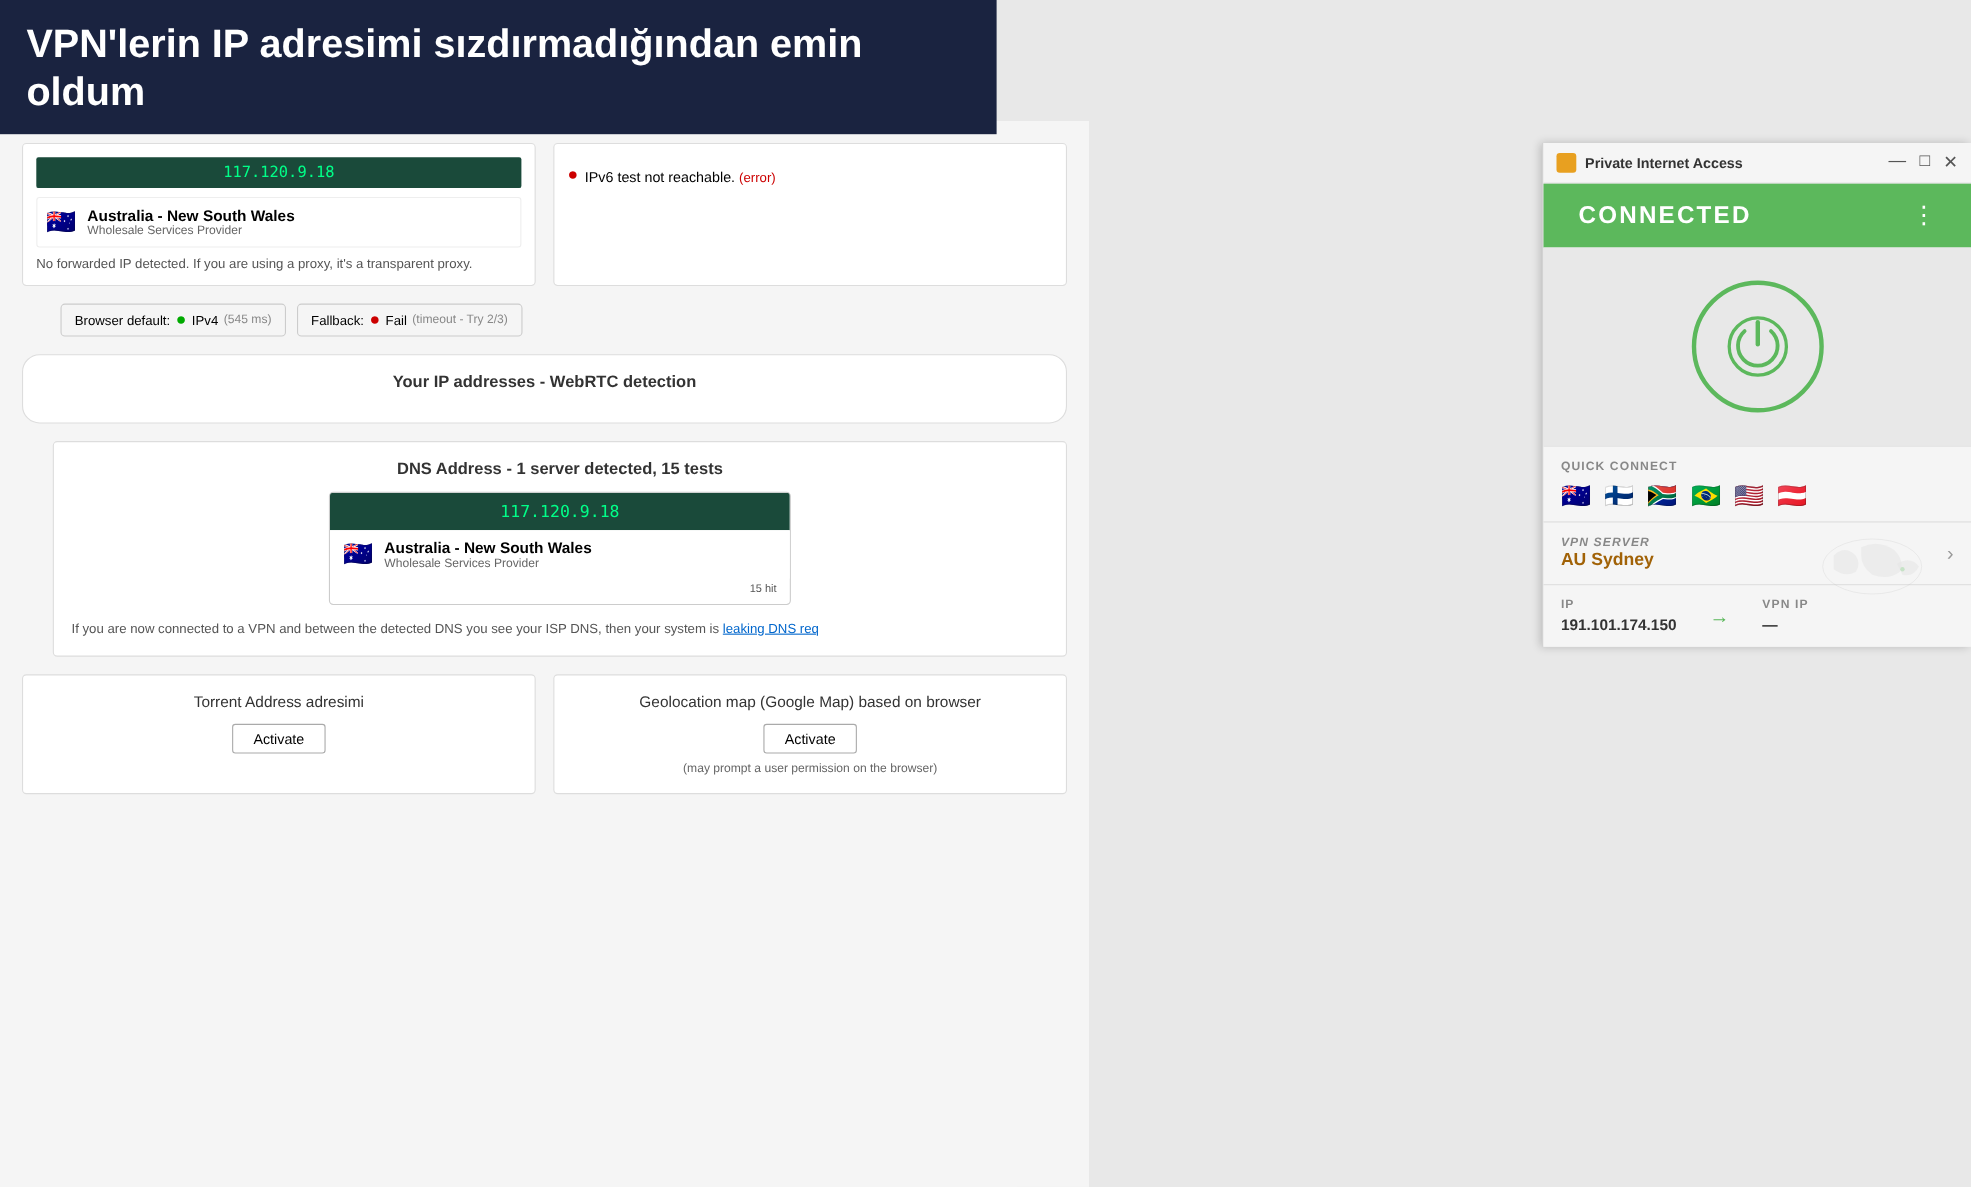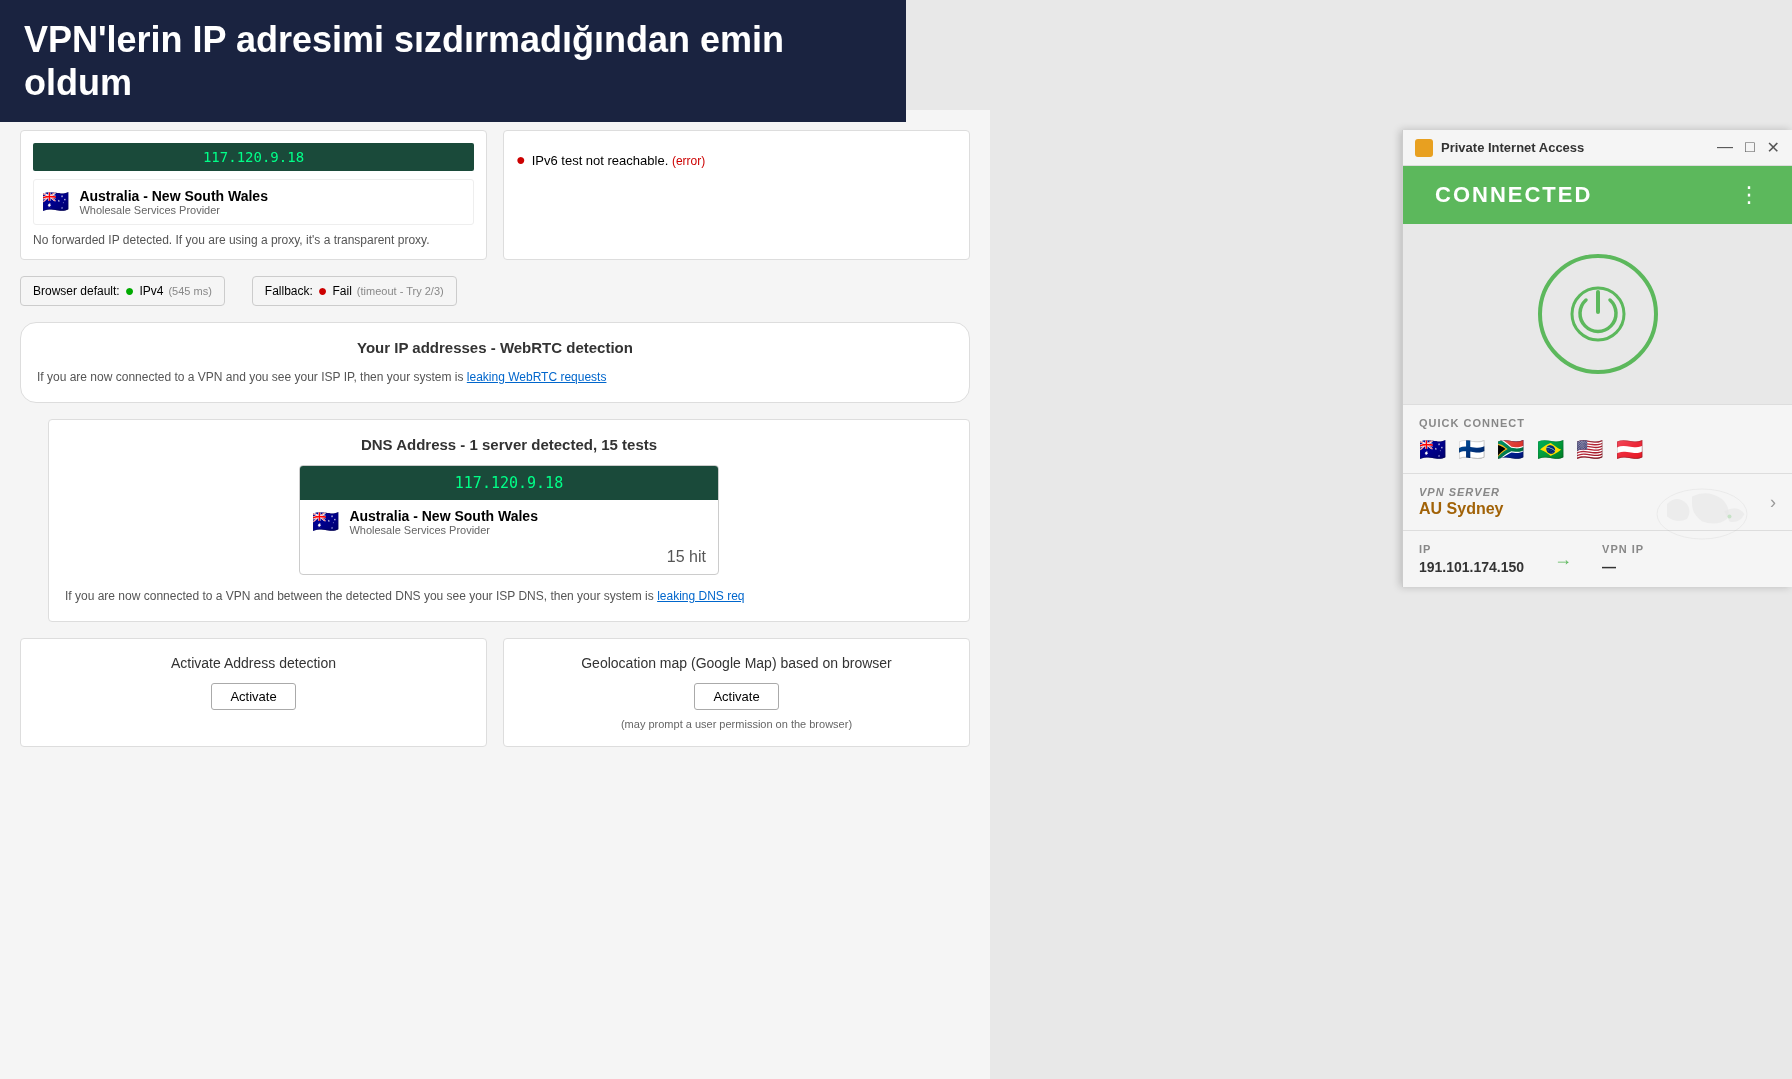--- a/index.html
+++ b/index.html
@@ -101,23 +101,24 @@
       gap: 6px;
       font-size: 13px;
       padding: 8px 0;
     }
     .dot-red { color: #cc0000; font-size: 16px; }
     .dot-green { color: #00aa00; font-size: 16px; }
 
     
     .protocol-row {
       display: flex;
-      gap: 27px;
+      gap: 10px;
       margin-top: 10px;
       flex-wrap: wrap;
+      margin-left: 35px;
     }
     .protocol-badge {
       border: 1px solid #ccc;
       border-radius: 4px;
       padding: 5px 12px;
       font-size: 12px;
       display: inline-flex;
       align-items: center;
       gap: 5px;
     }
@@ -171,21 +172,21 @@
     }
     .dns-isp-info {
       display: flex;
       align-items: center;
       gap: 10px;
       padding: 8px 12px;
       background: white;
     }
     .dns-hit {
       text-align: right;
-      font-size: 16px;
+      font-size: 10px;
       color: #555;
       padding: 4px 12px 8px;
     }
 
     .dns-footer {
       font-size: 12px;
       color: #555;
       line-height: 1.5;
       overflow: hidden;
       white-space: nowrap;
@@ -452,24 +453,20 @@
     <div class="protocol-badge">
       <span>Fallback: </span>
       <span class="dot-red">●</span>
       <span>Fail</span>
       <span style="color:#888; font-size:11px;">(timeout - Try 2/3)</span>
     </div>
   </div>
 
   <div class="webrtc-section">
     <div class="section-title">Your IP addresses - WebRTC detection</div>
-    <p class="section-description">
-      <span>If you are now connected to a VPN and you see your ISP IP, then your system is</span>
-      <a class="link-blue">leaking WebRTC requests</a>
-    </p>
   </div>
 
   <div class="dns-section">
     <div class="section-title">DNS Address - 1 server detected, 15 tests</div>
 
     <div class="dns-card">
       <div class="dns-ip-display">117.120.9.18</div>
       <div class="dns-isp-info">
         <span class="flag-emoji">🇦🇺</span>
         <div>
@@ -481,21 +478,21 @@
     </div>
 
     <p class="dns-footer">
       <span>If you are now connected to a VPN and between the detected DNS you see your ISP DNS, then your system is</span>
       <a class="link-blue">leaking DNS req</a>
     </p>
   </div>
 
   <div class="action-row">
     <div class="action-card">
-      <div class="action-title">Activate Address detection</div>
+      <div class="action-title">Torrent Address adresimi</div>
       <button class="action-btn">Activate</button>
     </div>
     <div class="action-card">
       <div class="action-title">Geolocation map (Google Map) based on browser</div>
       <button class="action-btn">Activate</button>
       <div class="action-note">(may prompt a user permission on the browser)</div>
     </div>
   </div>
 
 </div>

